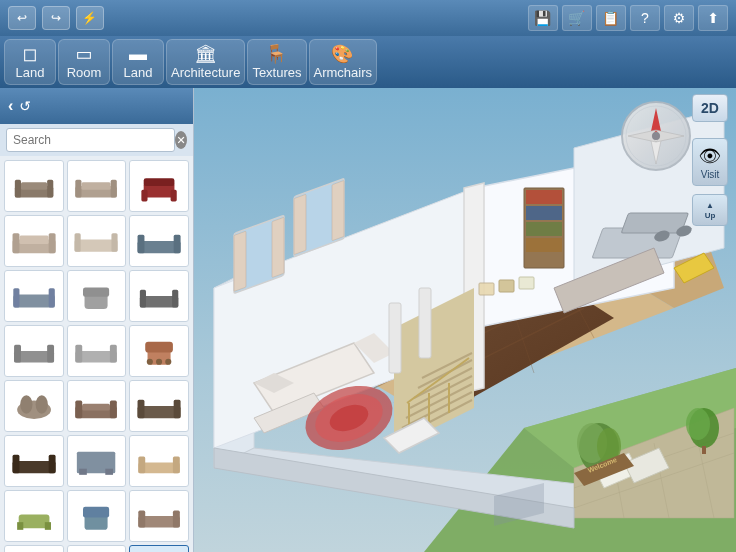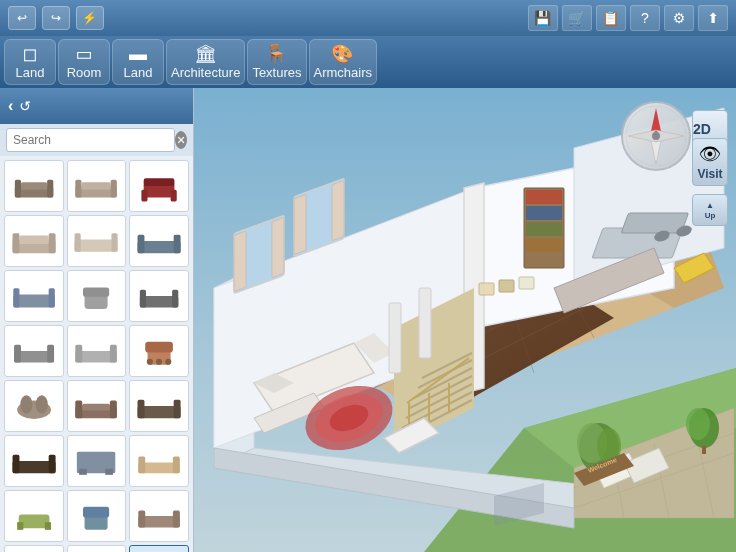--- a/index.html
+++ b/index.html
@@ -215,29 +215,30 @@
     
     #canvas-area {
       flex: 1;
       position: relative;
       overflow: hidden;
     }
 
     
     #btn-2d {
       position: absolute;
-      top: 22px;
+      top: 6px;
       right: 8px;
       width: 36px;
-      height: 37px;
+      height: 28px;
       background: linear-gradient(to bottom, #e8f0f8, #c8d8e8);
       border: 1px solid #a0b8cc;
       border-radius: 4px;
       display: flex;
       align-items: center;
+      justify-content: center;
       font-size: 14px;
       font-weight: bold;
       color: #2a4a6a;
       cursor: pointer;
     }
 
     #btn-visit {
       position: absolute;
       top: 50px;
       right: 8px;
@@ -250,23 +251,23 @@
       flex-direction: column;
       align-items: center;
       justify-content: center;
       gap: 2px;
       cursor: pointer;
     }
     #btn-visit .visit-eye {
       font-size: 18px;
     }
     #btn-visit .visit-label {
-      font-size: 12px;
+      font-size: 10px;
       color: #2a4a6a;
-      font-weight: bold;
+      font-weight: normal;
     }
 
     #btn-up {
       position: absolute;
       top: 106px;
       right: 8px;
       width: 36px;
       height: 32px;
       background: linear-gradient(to bottom, #d8e8f4, #b8c8d8);
       border: 1px solid #a0b8cc;

